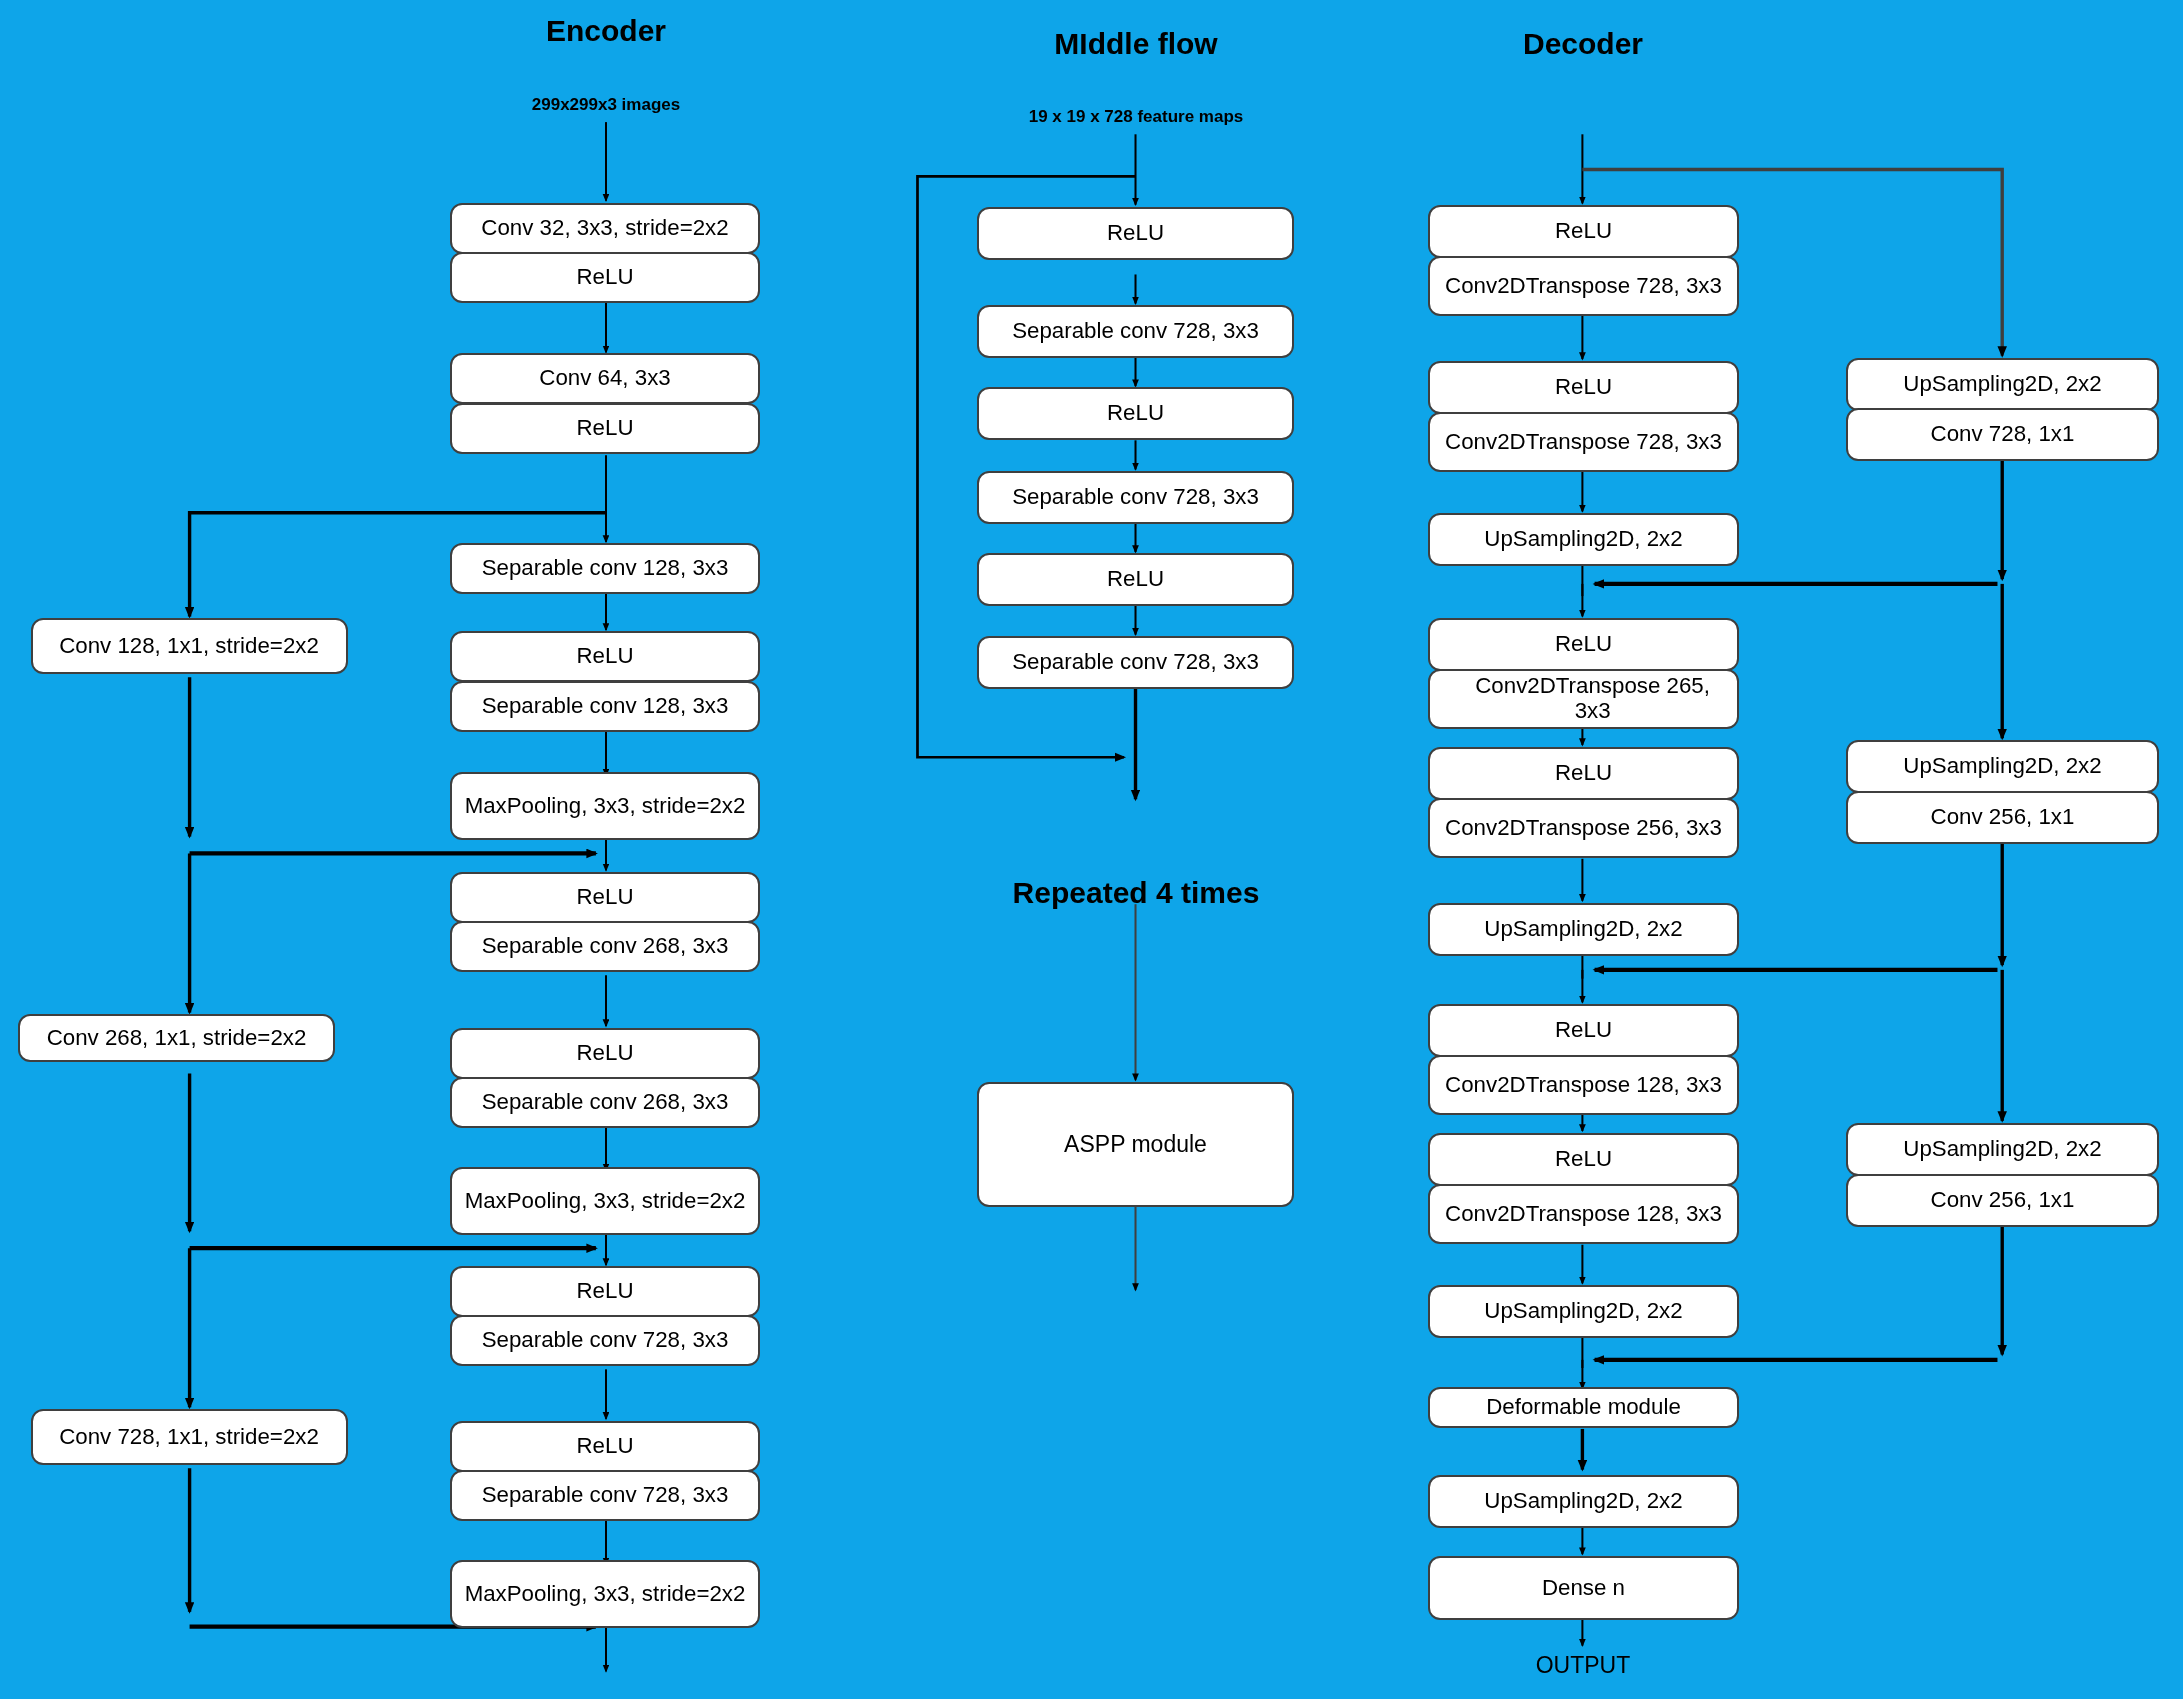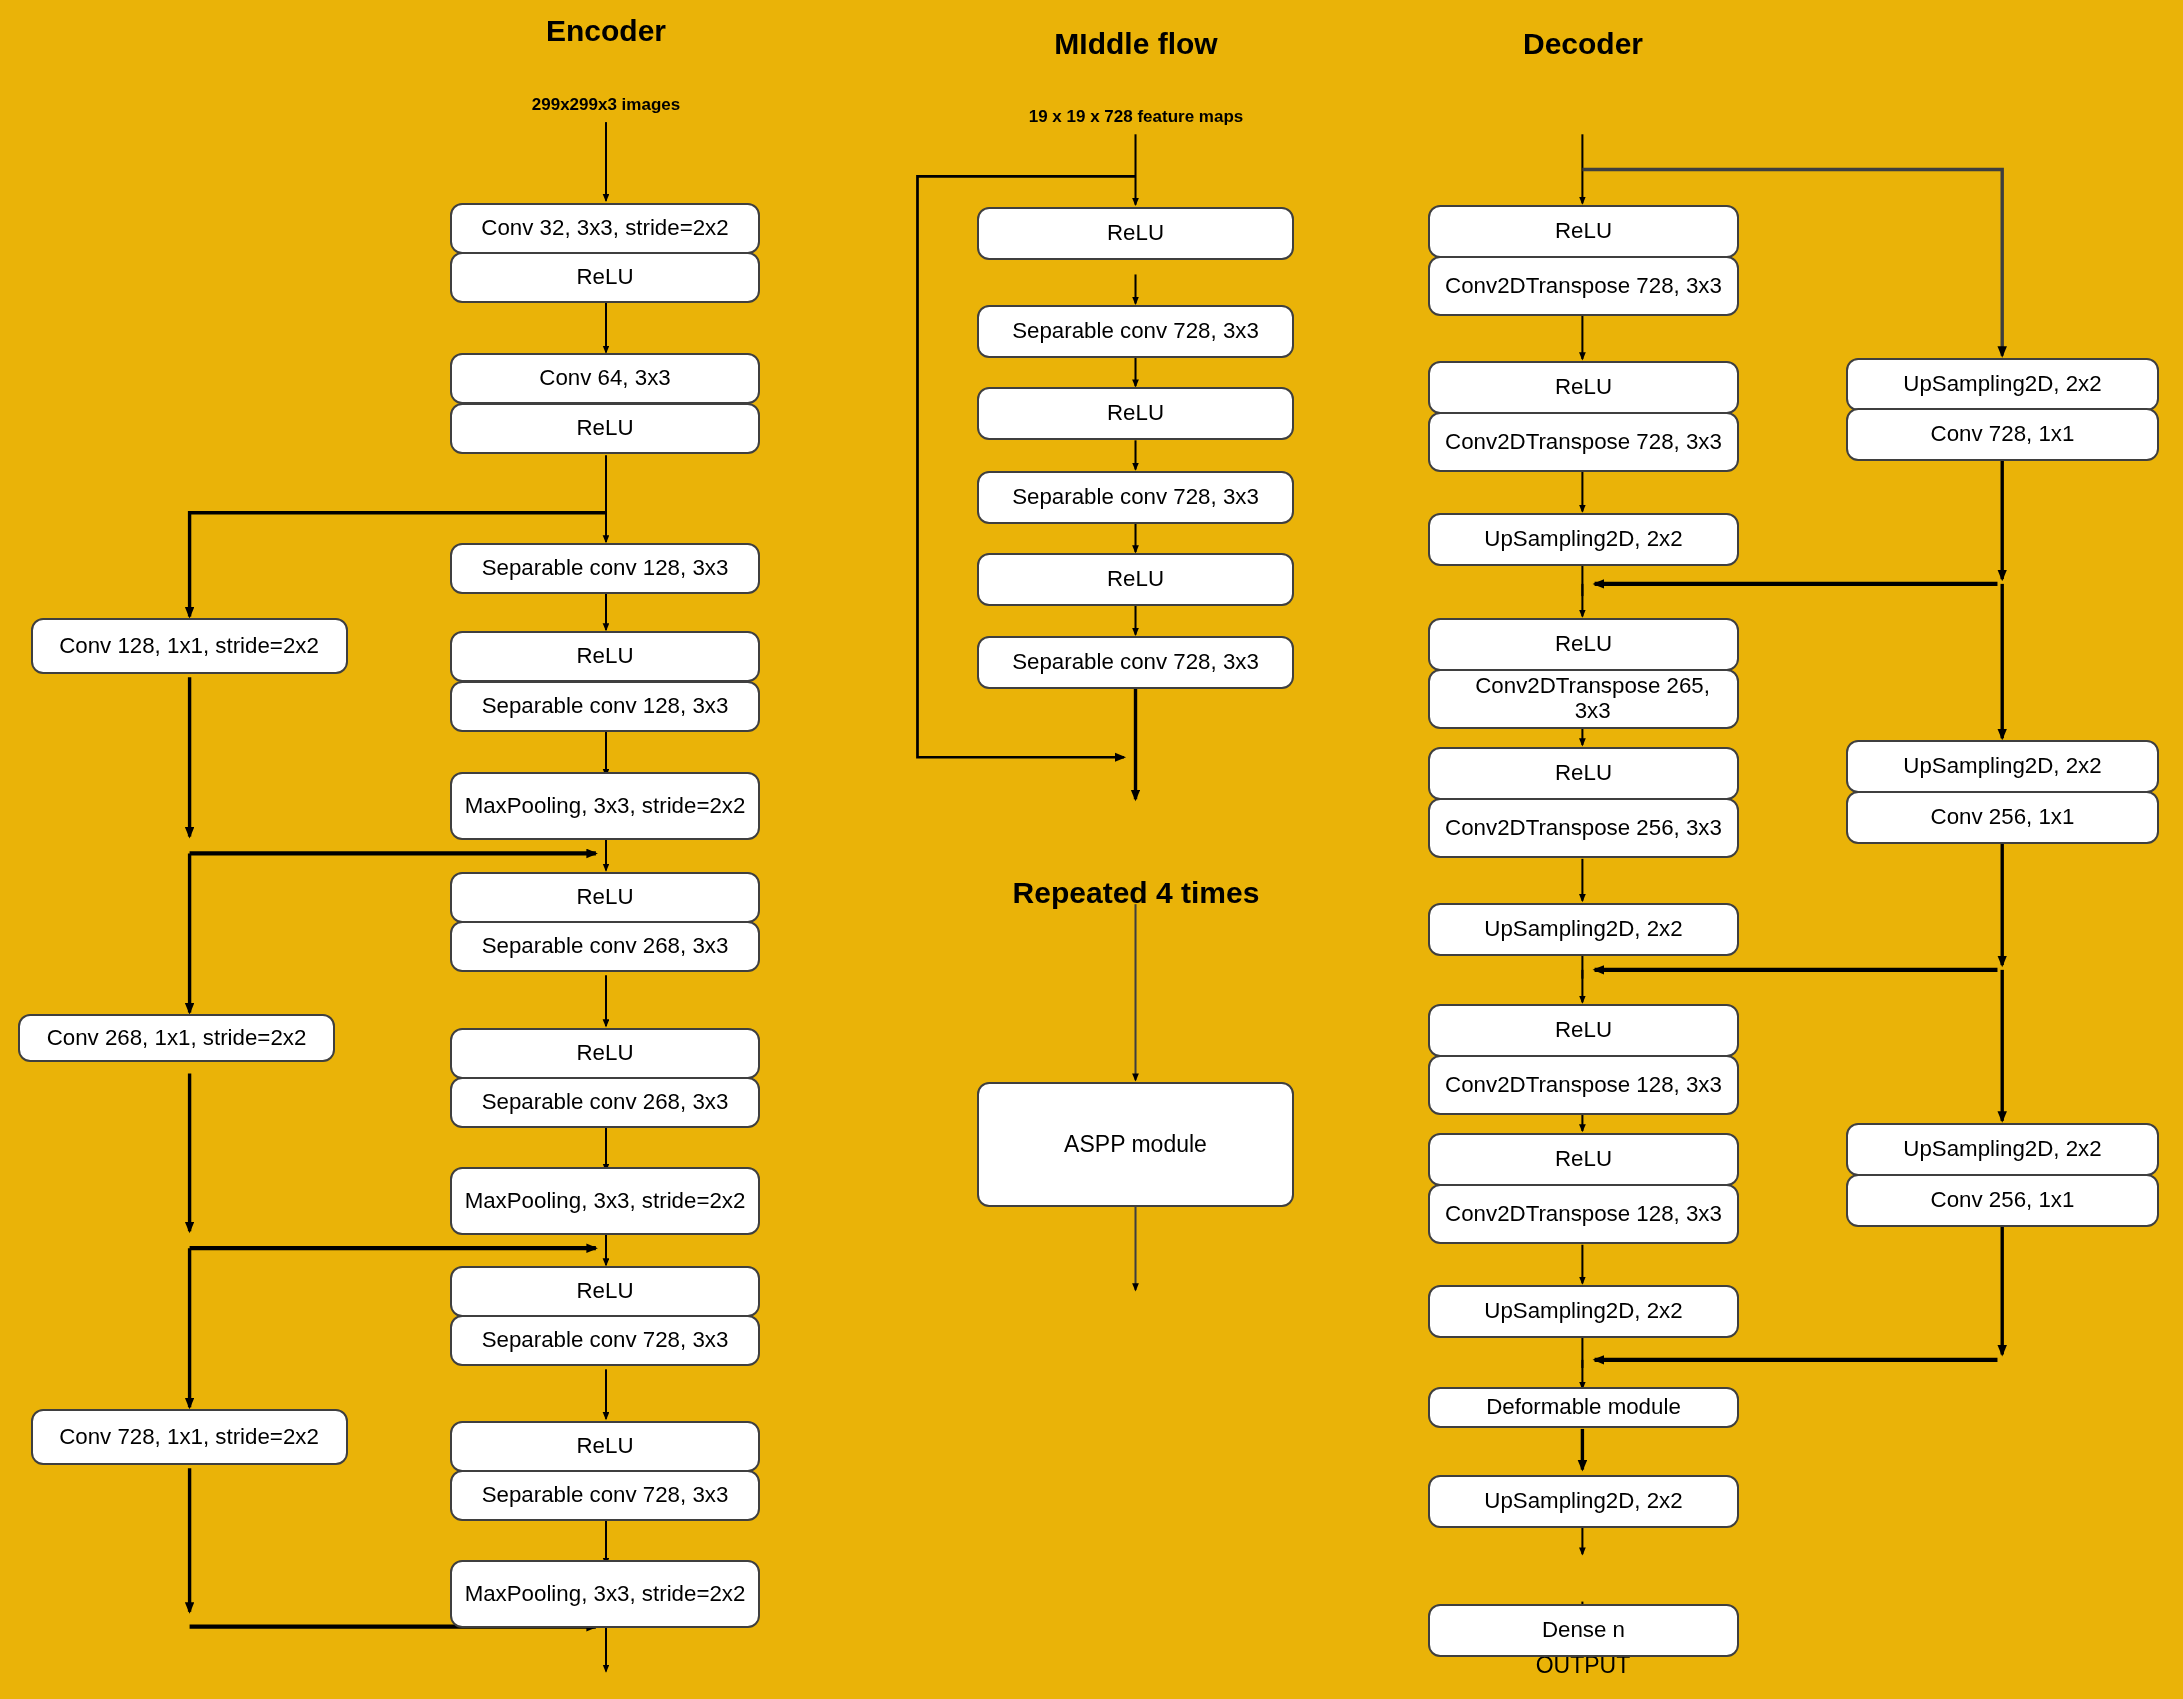--- a/index.html
+++ b/index.html
@@ -1,19 +1,19 @@
 <!DOCTYPE html>
 <html style="font-size:10.8px"><head>
 <meta charset="utf-8">
 <style>
   html,body{margin:0;padding:0;background:#ffffff;}
   #canvas{
     position:relative;
     width:2183px;height:1700px;
-    background:#eab308;
+    background:#0ea5e9;
     font-family:"Liberation Sans", sans-serif;
     overflow:hidden;
   }
   svg#wires{position:absolute;left:0;top:0;width:2183px;height:1700px;pointer-events:none;}
   .col-title{
     position:absolute;
     font-size:30px;font-weight:bold;color:#000;
     text-align:center;white-space:nowrap;
     transform:translateX(-50%);
   }
@@ -210,21 +210,21 @@
   <div class="node" style="left:1428px;top:747px;width:311px;height:53px;">ReLU</div>
   <div class="node" style="left:1428px;top:798px;width:311px;height:60px;">Conv2DTranspose 256, 3x3</div>
   <div class="node" style="left:1428px;top:903px;width:311px;height:53px;">UpSampling2D, 2x2</div>
   <div class="node" style="left:1428px;top:1004px;width:311px;height:53px;">ReLU</div>
   <div class="node" style="left:1428px;top:1055px;width:311px;height:60px;">Conv2DTranspose 128, 3x3</div>
   <div class="node" style="left:1428px;top:1133px;width:311px;height:53px;">ReLU</div>
   <div class="node" style="left:1428px;top:1184px;width:311px;height:60px;">Conv2DTranspose 128, 3x3</div>
   <div class="node" style="left:1428px;top:1285px;width:311px;height:53px;">UpSampling2D, 2x2</div>
   <div class="node" style="left:1428px;top:1387px;width:311px;height:41px;">Deformable module</div>
   <div class="node" style="left:1428px;top:1475px;width:311px;height:53px;">UpSampling2D, 2x2</div>
-  <div class="node" style="left:1428px;top:1556px;width:311px;height:53px;margin-top:48px;">Dense n</div>
+  <div class="node" style="left:1428px;top:1556px;width:311px;height:64px;">Dense n</div>
 
   <div class="node" style="left:1846px;top:358px;width:313px;height:53px;">UpSampling2D, 2x2</div>
   <div class="node" style="left:1846px;top:408px;width:313px;height:53px;">Conv 728, 1x1</div>
   <div class="node" style="left:1846px;top:740px;width:313px;height:53px;">UpSampling2D, 2x2</div>
   <div class="node" style="left:1846px;top:791px;width:313px;height:53px;">Conv 256, 1x1</div>
   <div class="node" style="left:1846px;top:1123px;width:313px;height:53px;">UpSampling2D, 2x2</div>
   <div class="node" style="left:1846px;top:1174px;width:313px;height:53px;">Conv 256, 1x1</div>
 
 </div>
 

